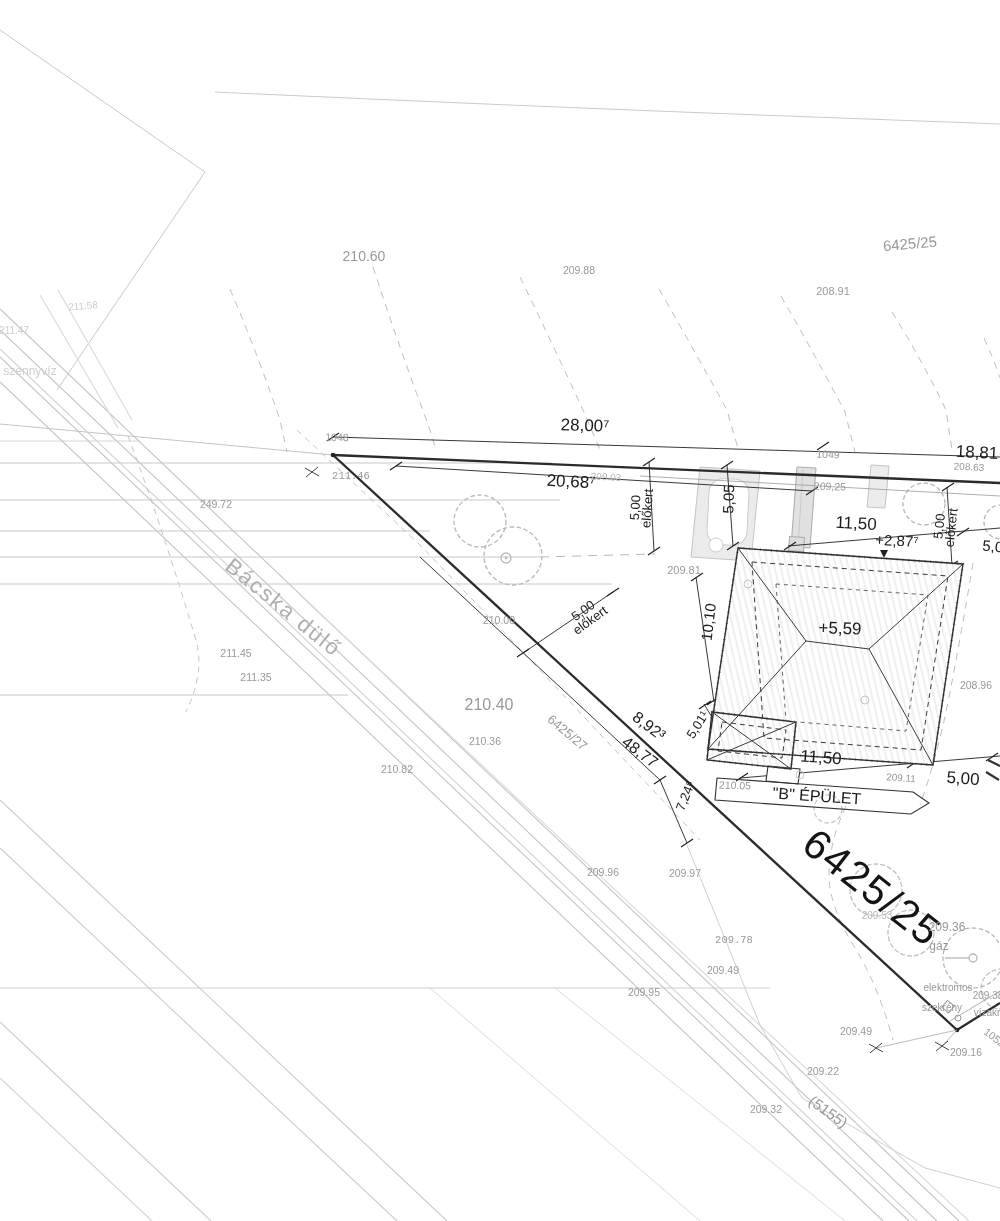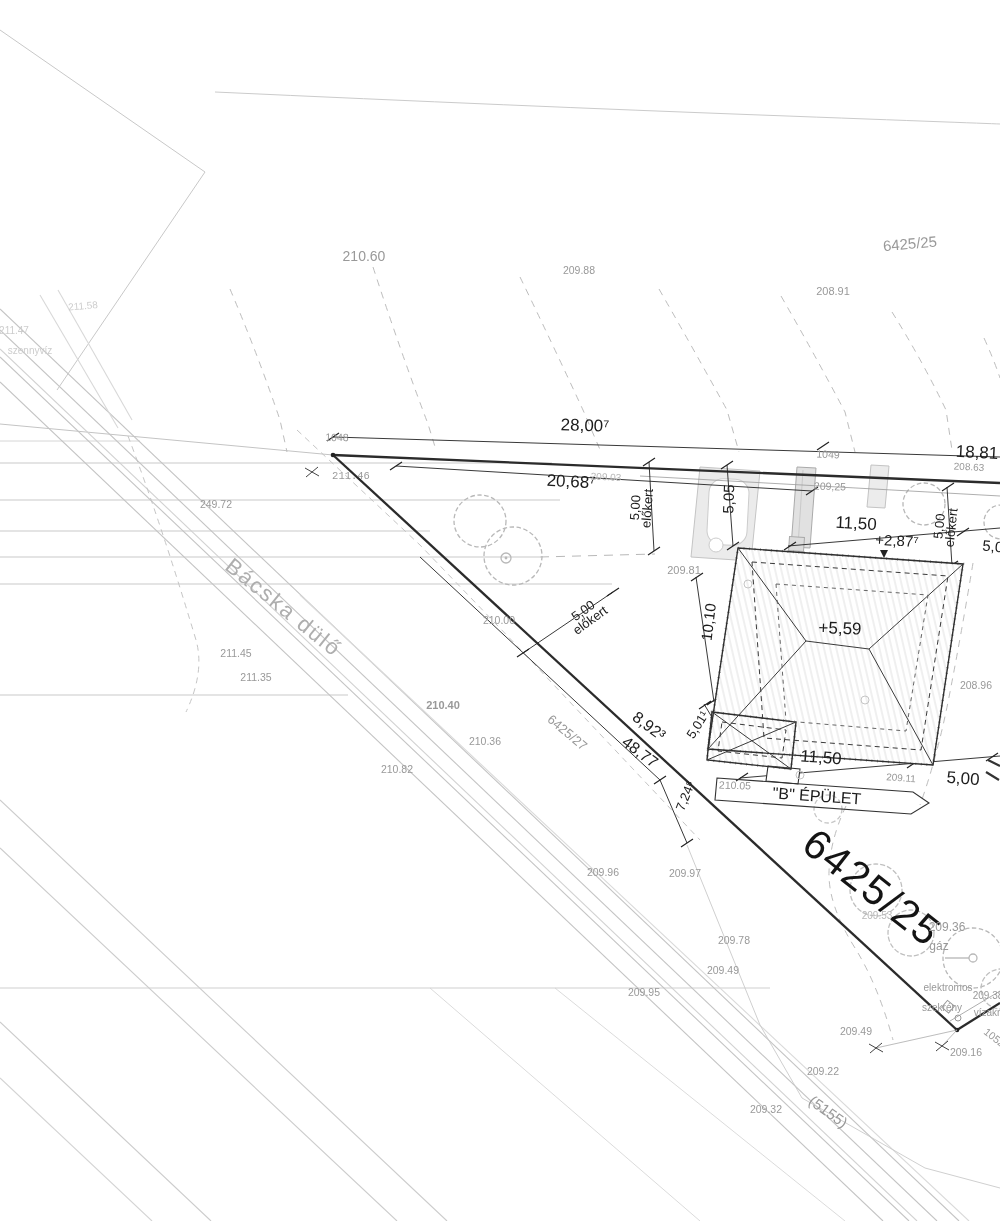--- a/index.html
+++ b/index.html
@@ -199,21 +199,21 @@
   </g>
 </svg>
 
 <div id="labels-layer">
       <div class="lbl k-elev" style="left: 910px; top: 244px; font-size: 15px; transform: translate(-50%, -50%) rotate(-5deg);">6425/25</div>
       <div class="lbl k-elev" style="left: 364px; top: 257px; font-size: 14px; transform: translate(-50%, -50%) rotate(0deg);">210.60</div>
       <div class="lbl k-elev" style="left: 579px; top: 271px; font-size: 10.5px; transform: translate(-50%, -50%) rotate(0deg);">209.88</div>
       <div class="lbl k-elev" style="left: 833px; top: 291px; font-size: 11px; transform: translate(-50%, -50%) rotate(0deg); text-align: center;">208.91</div>
       <div class="lbl k-faint" style="left: 83px; top: 306px; font-size: 10px; transform: translate(-50%, -50%) rotate(-5deg);">211.58</div>
       <div class="lbl k-faint" style="left: 14px; top: 331px; font-size: 10px; transform: translate(-50%, -50%) rotate(0deg);">211.47</div>
-      <div class="lbl k-faint" style="left: 30px; top: 351px; font-size: 10px; transform: translate(-50%, -50%) rotate(0deg);">szennyvíz</div>
+      <div class="lbl k-faint" style="left: 30px; top: 372px; font-size: 12px; transform: translate(-50%, -50%) rotate(0deg);">szennyvíz</div>
       <div class="lbl k-dim" style="left: 585px; top: 426px; font-size: 17px; transform: translate(-50%, -50%) rotate(1.5deg);">28,00⁷</div>
       <div class="lbl k-elev" style="left: 337px; top: 438px; font-size: 10.5px; transform: translate(-50%, -50%) rotate(1deg);">1048</div>
       <div class="lbl k-dim" style="left: 977px; top: 453px; font-size: 17px; transform: translate(-50%, -50%) rotate(3deg);">18,81</div>
       <div class="lbl k-elev" style="left: 969px; top: 467px; font-size: 10px; transform: translate(-50%, -50%) rotate(3deg);">208.63</div>
       <div class="lbl k-elev" style="left: 828px; top: 455px; font-size: 10.5px; transform: translate(-50%, -50%) rotate(2deg);">1049</div>
       <div class="lbl k-elev" style="left: 351px; top: 477px; font-size: 10.5px; transform: translate(-50%, -50%) rotate(0deg); font-family: Liberation Mono, monospace;">211.46</div>
       <div class="lbl k-dim" style="left: 571px; top: 482px; font-size: 17px; transform: translate(-50%, -50%) rotate(3deg);">20,68⁷</div>
       <div class="lbl k-faint2" style="left: 606px; top: 477px; font-size: 10px; transform: translate(-50%, -50%) rotate(3deg);">209.03</div>
       <div class="lbl k-elev" style="left: 830px; top: 487px; font-size: 10.5px; transform: translate(-50%, -50%) rotate(2deg);">209,25</div>
       <div class="lbl k-elev" style="left: 216px; top: 505px; font-size: 10.5px; transform: translate(-50%, -50%) rotate(0deg);">249.72</div>
@@ -228,40 +228,40 @@
       <div class="lbl k-elev" style="left: 499px; top: 621px; font-size: 10.5px; transform: translate(-50%, -50%) rotate(0deg);">210.00</div>
       <div class="lbl k-dim2" style="left: 587px; top: 616px; font-size: 13px; transform: translate(-50%, -50%) rotate(-36deg);">5,00
 előkert</div>
       <div class="lbl k-dim2" style="left: 642px; top: 508px; font-size: 13px; transform: translate(-50%, -50%) rotate(-86deg);">5,00
 előkert</div>
       <div class="lbl k-dim" style="left: 709px; top: 622px; font-size: 15px; transform: translate(-50%, -50%) rotate(-83deg);">10,10</div>
       <div class="lbl k-dim" style="left: 840px; top: 629px; font-size: 17px; transform: translate(-50%, -50%) rotate(2deg);">+5,59</div>
       <div class="lbl k-elev" style="left: 236px; top: 654px; font-size: 10.5px; transform: translate(-50%, -50%) rotate(0deg);">211.45</div>
       <div class="lbl k-elev" style="left: 256px; top: 678px; font-size: 10.5px; transform: translate(-50%, -50%) rotate(0deg);">211.35</div>
       <div class="lbl k-elev" style="left: 976px; top: 686px; font-size: 10.5px; transform: translate(-50%, -50%) rotate(0deg);">208.96</div>
-      <div class="lbl k-elev" style="left: 443px; top: 705px; font-size: 11px; transform: translate(-50%, -50%) rotate(0deg); font-weight: bold;">210.40</div>
+      <div class="lbl k-elev" style="left: 489px; top: 705px; font-size: 16px; transform: translate(-50%, -50%) rotate(0deg);">210.40</div>
       <div class="lbl k-dim" style="left: 698px; top: 725px; font-size: 13px; transform: translate(-50%, -50%) rotate(-58deg);">5,01¹</div>
       <div class="lbl k-elev" style="left: 567px; top: 733px; font-size: 13px; transform: translate(-50%, -50%) rotate(40deg);">6425/27</div>
       <div class="lbl k-dim" style="left: 649px; top: 726px; font-size: 16px; transform: translate(-50%, -50%) rotate(37deg);">8,92³</div>
       <div class="lbl k-elev" style="left: 485px; top: 742px; font-size: 10.5px; transform: translate(-50%, -50%) rotate(0deg);">210.36</div>
       <div class="lbl k-dim" style="left: 640px; top: 752px; font-size: 16px; transform: translate(-50%, -50%) rotate(37deg);">48,77</div>
       <div class="lbl k-dim" style="left: 686px; top: 796px; font-size: 13px; transform: translate(-50%, -50%) rotate(-68deg);">7,24⁸</div>
       <div class="lbl k-elev" style="left: 397px; top: 770px; font-size: 10.5px; transform: translate(-50%, -50%) rotate(0deg);">210.82</div>
       <div class="lbl k-dim" style="left: 821px; top: 758px; font-size: 17px; transform: translate(-50%, -50%) rotate(4deg);">11,50</div>
       <div class="lbl k-elev" style="left: 901px; top: 778px; font-size: 10px; transform: translate(-50%, -50%) rotate(4deg);">209.11</div>
       <div class="lbl k-dim" style="left: 963px; top: 779px; font-size: 17px; transform: translate(-50%, -50%) rotate(4deg);">5,00</div>
       <div class="lbl k-elev" style="left: 735px; top: 786px; font-size: 10.5px; transform: translate(-50%, -50%) rotate(2deg);">210.05</div>
       <div class="lbl k-dim" style="left: 817px; top: 796px; font-size: 16px; transform: translate(-50%, -50%) rotate(4deg);">"B" ÉPÜLET</div>
       <div class="lbl k-big" style="left: 872px; top: 888px; font-size: 41px; transform: translate(-50%, -50%) rotate(38deg);">6425/25</div>
       <div class="lbl k-elev" style="left: 603px; top: 873px; font-size: 10.5px; transform: translate(-50%, -50%) rotate(0deg);">209.96</div>
       <div class="lbl k-elev" style="left: 685px; top: 874px; font-size: 10.5px; transform: translate(-50%, -50%) rotate(0deg);">209.97</div>
       <div class="lbl k-faint2" style="left: 877px; top: 916px; font-size: 10px; transform: translate(-50%, -50%) rotate(0deg);">209.53</div>
       <div class="lbl k-elev" style="left: 947px; top: 928px; font-size: 12px; transform: translate(-50%, -50%) rotate(0deg);">209.36</div>
       <div class="lbl k-elev" style="left: 939px; top: 947px; font-size: 12px; transform: translate(-50%, -50%) rotate(0deg);">gáz</div>
-      <div class="lbl k-elev" style="left: 734px; top: 941px; font-size: 10.5px; transform: translate(-50%, -50%) rotate(0deg);">209.78</div>
+      <div class="lbl k-elev" style="left: 734px; top: 941px; font-size: 10.5px; transform: translate(-50%, -50%) rotate(0deg); font-family: Liberation Mono, monospace;">209.78</div>
       <div class="lbl k-elev" style="left: 723px; top: 971px; font-size: 10.5px; transform: translate(-50%, -50%) rotate(0deg);">209.49</div>
       <div class="lbl k-elev" style="left: 948px; top: 988px; font-size: 10px; transform: translate(-50%, -50%) rotate(0deg);">elektromos</div>
       <div class="lbl k-elev" style="left: 988px; top: 996px; font-size: 10px; transform: translate(-50%, -50%) rotate(0deg);">209.38</div>
       <div class="lbl k-elev" style="left: 942px; top: 1008px; font-size: 10px; transform: translate(-50%, -50%) rotate(0deg);">szekrény</div>
       <div class="lbl k-elev" style="left: 991px; top: 1013px; font-size: 10px; transform: translate(-50%, -50%) rotate(0deg);">vízakna</div>
       <div class="lbl k-elev" style="left: 644px; top: 993px; font-size: 10.5px; transform: translate(-50%, -50%) rotate(0deg);">209.95</div>
       <div class="lbl k-elev" style="left: 856px; top: 1032px; font-size: 10.5px; transform: translate(-50%, -50%) rotate(0deg);">209.49</div>
       <div class="lbl k-elev" style="left: 994px; top: 1038px; font-size: 10.5px; transform: translate(-50%, -50%) rotate(38deg);">1052</div>
       <div class="lbl k-elev" style="left: 966px; top: 1053px; font-size: 10.5px; transform: translate(-50%, -50%) rotate(0deg);">209.16</div>
       <div class="lbl k-elev" style="left: 823px; top: 1072px; font-size: 10.5px; transform: translate(-50%, -50%) rotate(0deg);">209.22</div>

